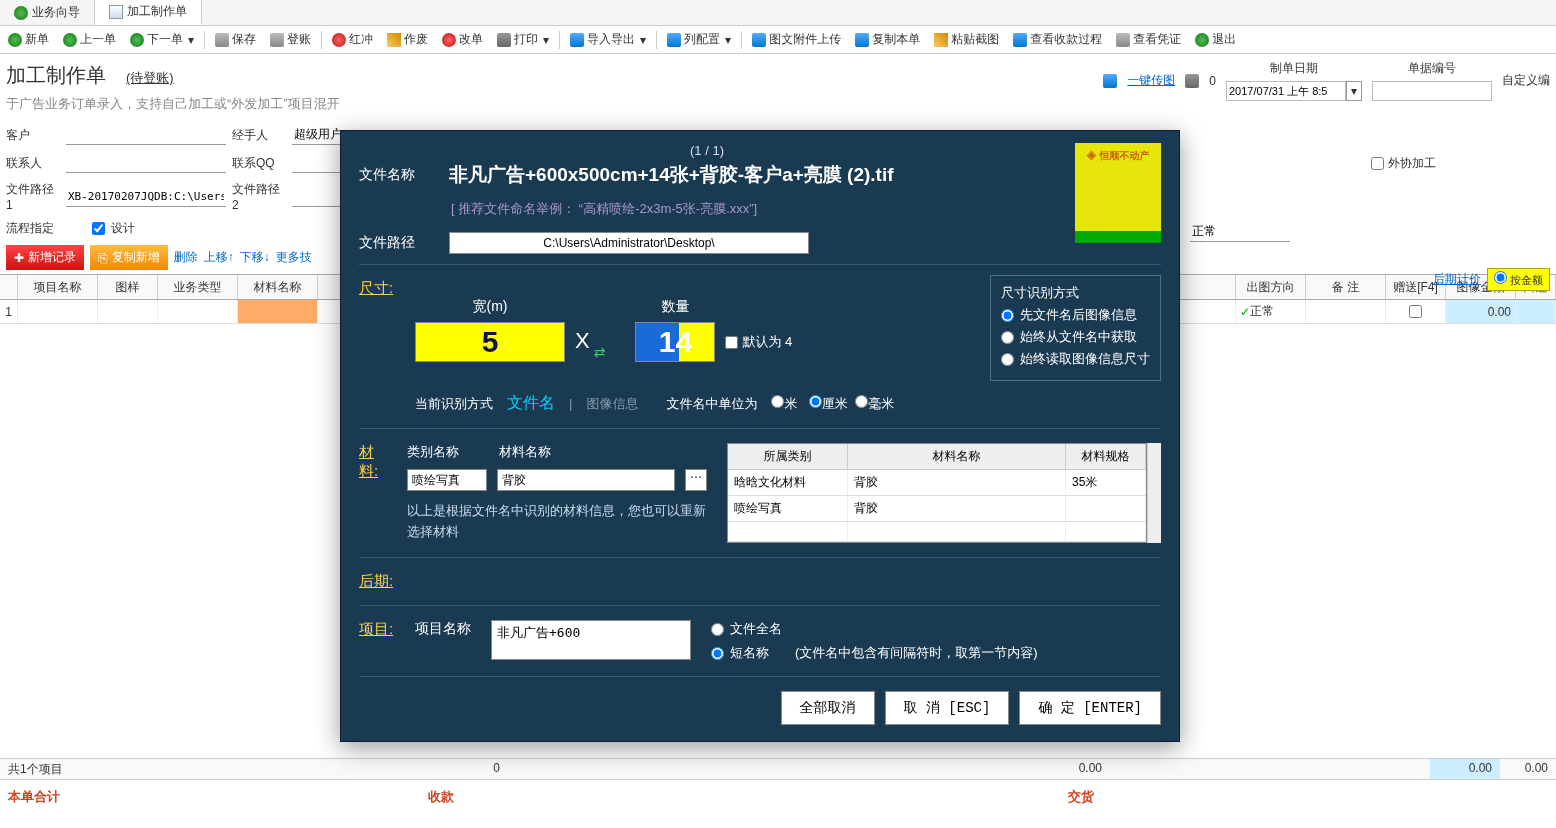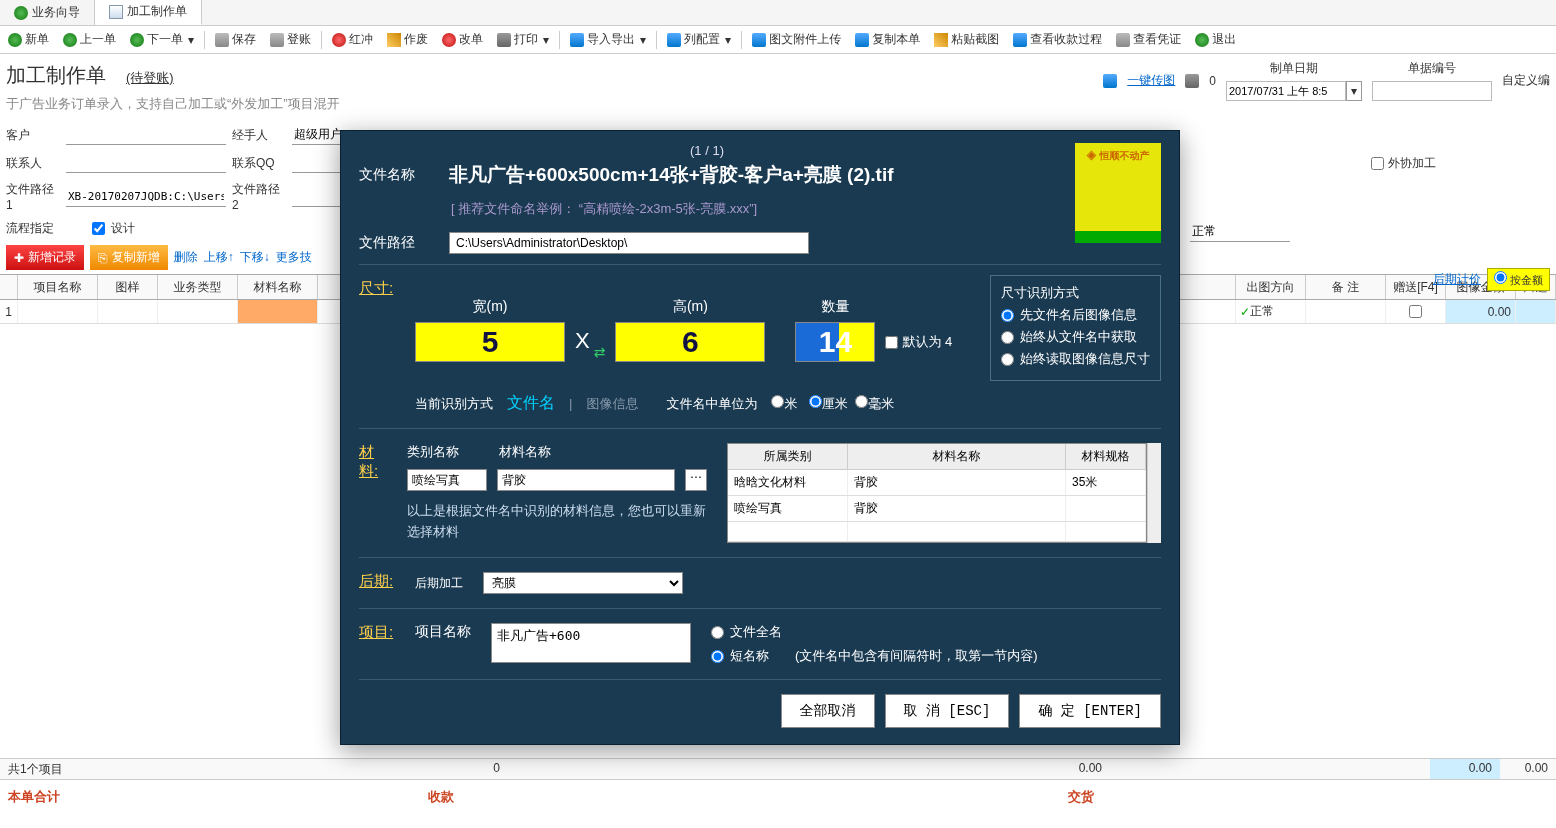--- a/index.html
+++ b/index.html
@@ -45,21 +45,21 @@
 .dialog { position: absolute; top: 130px; left: 340px; width: 840px; background: #1a3a52; color: #fff; border: 1px solid #0a2030; box-shadow: 0 6px 24px rgba(0,0,0,0.4); z-index: 100; }
 .dialog-inner { padding: 12px 18px 16px 18px; }
 .dlg-top { display: flex; gap: 20px; }
 .dlg-top-left { flex: 1; }
 .dlg-counter { text-align: center; font-size: 13px; color: #dde; }
 .dlg-filename-row { display: flex; align-items: center; gap: 20px; margin-top: 4px; }
 .dlg-label { font-size: 14px; width: 70px; }
 .dlg-filename { font-size: 19px; font-weight: bold; }
 .dlg-hint { font-size: 13px; color: #a9c; margin: 12px 0 14px 92px; }
 .dlg-path-row { display: flex; align-items: center; gap: 20px; margin-bottom: 10px; }
-.dlg-path-input { flex: none; width: 360px; height: 22px; background: #fff; color: #000; padding: 2px 6px; font-size: 12px; border: 1px solid #888; }
+.dlg-path-input { flex: none; width: 360px; height: 22px; background: #fff; color: #000; padding: 2px 6px; font-size: 12px; border: 1px solid #888; text-align: center; }
 .thumb { width: 86px; height: 100px; background: linear-gradient(#e6e60a 0%,#e6e60a 88%,#0a0 88%,#0a0 100%); display: flex; justify-content: center; padding-top: 6px; font-size: 10px; color: #c60; font-weight: bold; }
 .dlg-sec { border-top: 1px solid #3a5a74; padding: 14px 0 14px 0; display: flex; gap: 16px; align-items: flex-start; }
 .dlg-sec-label { width: 40px; font-size: 15px; text-decoration: underline; color: #ffd04a; }
 .dlg-sec-body { flex: 1; }
 .dim-row { display: flex; gap: 10px; align-items: center; }
 .dim-col { display: flex; flex-direction: column; align-items: center; gap: 6px; }
 .dim-col-label { font-size: 14px; }
 .dim-input { width: 150px; height: 40px; background: #ffff00; color: #114; border: 1px solid #888; text-align: center; font-size: 30px; font-weight: bold; }
 .dim-x { font-size: 22px; margin-top: 22px; }
 .dim-swap { font-size: 14px; color: #3c6; margin-top: 44px; margin-left: -6px; cursor: pointer; }
@@ -334,24 +334,20 @@
     <div class="dlg-sec">
       <span class="dlg-sec-label">尺寸:</span>
       <div class="dlg-sec-body">
         <div class="dim-row">
           <div class="dim-col">
             <span class="dim-col-label">宽(m)</span>
             <input class="dim-input" value="5" style="">
           </div>
           <span class="dim-x">X</span>
           <span class="dim-swap">⇄</span>
-          <div class="dim-col">
-            <span class="dim-col-label">高(m)</span>
-            <input class="dim-input" value="6" style="">
-          </div>
           <div class="dim-col" style="margin-left:20px;">
             <span class="dim-col-label">数量</span>
             <input class="qty-input selected" value="14" style="">
           </div>
           <label class="chk-label" style="margin-top:24px;">
             <input type="checkbox" style="">
             <span>默认为 4</span>
           </label>
           <div class="rec-box" style="margin-left:auto;margin-top:-4px;">
             <div style="margin-bottom:4px;">尺寸识别方式</div>
@@ -424,26 +420,20 @@
                 </div>
             </div>
             <div class="mat-scroll"></div>
           </div>
         </div>
       </div>
     </div>
 
     <div class="dlg-sec">
       <span class="dlg-sec-label">后期:</span>
-      <div class="dlg-sec-body" style="display:flex;gap:20px;align-items:center;">
-        <span>后期加工</span>
-        <select class="hq-select">
-          <option>亮膜</option>
-        </select>
-      </div>
     </div>
 
     <div class="dlg-sec">
       <span class="dlg-sec-label">项目:</span>
       <div class="dlg-sec-body">
         <div class="proj-name-row">
           <span class="proj-name-left-label">项目名称</span>
           <textarea class="proj-textarea" style="">非凡广告+600</textarea>
           <div class="proj-radios">
             <label>

